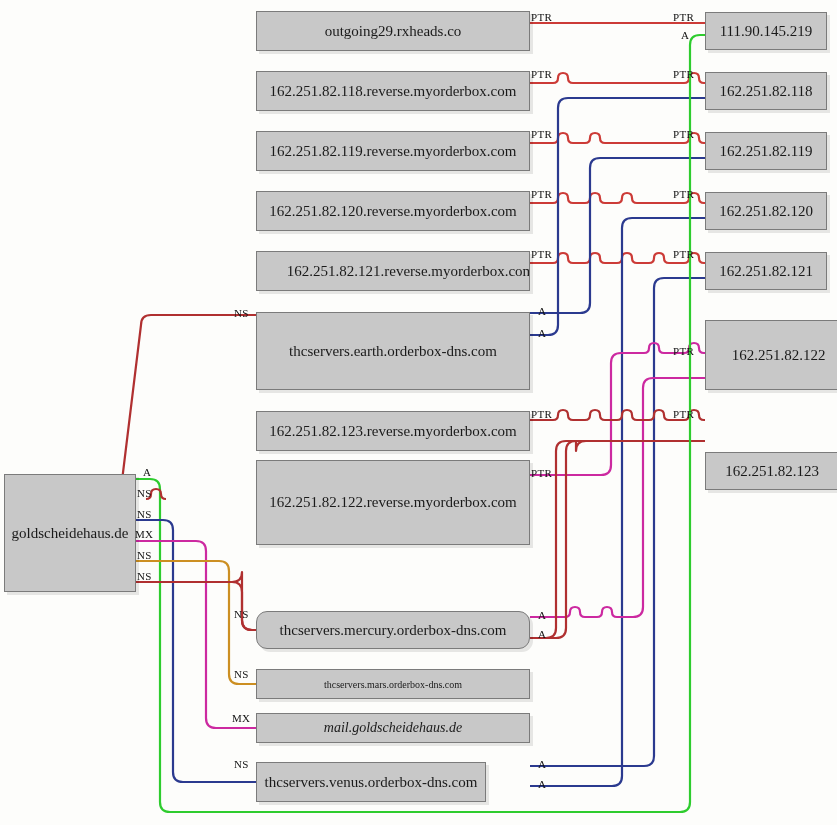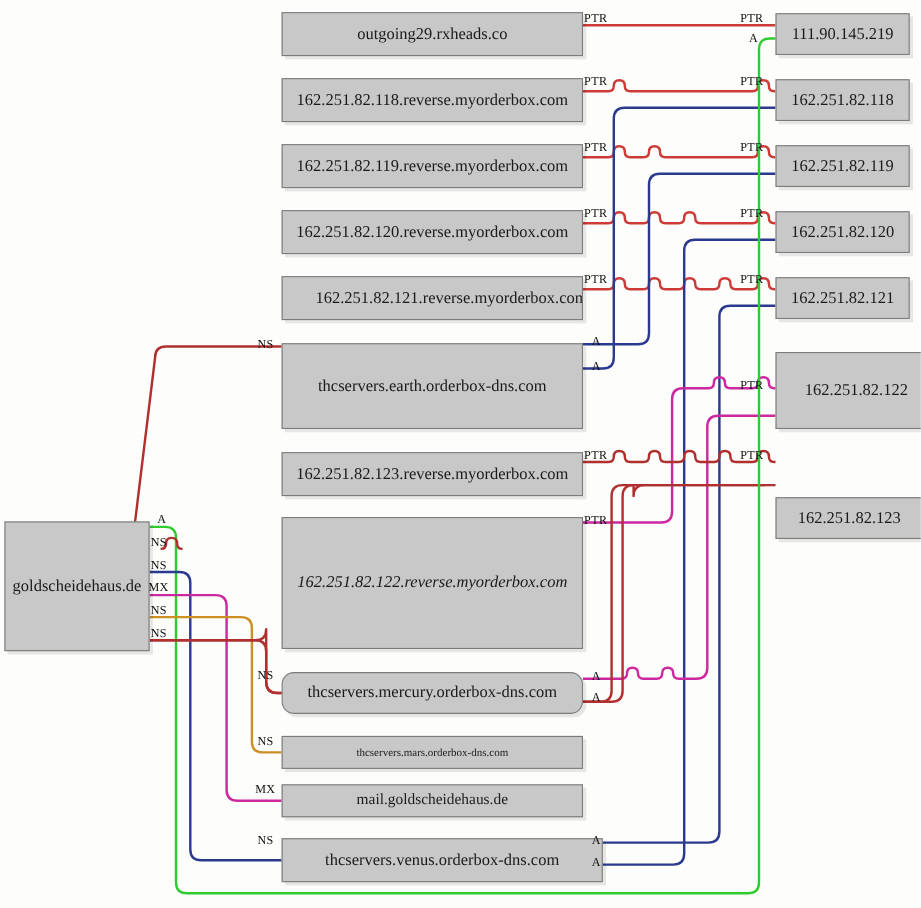--- a/index.html
+++ b/index.html
@@ -116,25 +116,25 @@
 
 <div class="node" style="left:4px;top:474px;width:132px;height:118px;font-size:15px;">goldscheidehaus.de</div>
 
 <div class="node" style="left:256px;top:11px;width:274px;height:40px;">outgoing29.rxheads.co</div>
 <div class="node" style="left:256px;top:71px;width:274px;height:40px;">162.251.82.118.reverse.myorderbox.com</div>
 <div class="node" style="left:256px;top:131px;width:274px;height:40px;">162.251.82.119.reverse.myorderbox.com</div>
 <div class="node" style="left:256px;top:191px;width:274px;height:40px;">162.251.82.120.reverse.myorderbox.com</div>
 <div class="node" style="left:256px;top:251px;width:274px;height:40px;padding-left:39px;">162.251.82.121.reverse.myorderbox.com</div>
 <div class="node" style="left:256px;top:312px;width:274px;height:78px;">thcservers.earth.orderbox-dns.com</div>
 <div class="node" style="left:256px;top:411px;width:274px;height:40px;">162.251.82.123.reverse.myorderbox.com</div>
-<div class="node" style="left:256px;top:470px;width:274px;height:120px;font-style:italic;">162.251.82.122.reverse.myorderbox.com</div>
+<div class="node" style="left:256px;top:460px;width:274px;height:85px;">162.251.82.122.reverse.myorderbox.com</div>
 <div class="node" style="left:256px;top:611px;width:274px;height:38px;border-radius:11px;">thcservers.mercury.orderbox-dns.com</div>
 <div class="node" style="left:256px;top:669px;width:274px;height:30px;font-size:10px;">thcservers.mars.orderbox-dns.com</div>
-<div class="node" style="left:256px;top:713px;width:274px;height:30px;font-size:14px;">mail.goldscheidehaus.de</div>
-<div class="node" style="left:256px;top:762px;width:292px;height:40px;">thcservers.venus.orderbox-dns.com</div>
+<div class="node" style="left:256px;top:713px;width:274px;height:30px;font-size:14px;font-style:italic;">mail.goldscheidehaus.de</div>
+<div class="node" style="left:256px;top:762px;width:230px;height:40px;">thcservers.venus.orderbox-dns.com</div>
 
 <div class="node" style="left:705px;top:12px;width:122px;height:38px;">111.90.145.219</div>
 <div class="node" style="left:705px;top:72px;width:122px;height:38px;">162.251.82.118</div>
 <div class="node" style="left:705px;top:132px;width:122px;height:38px;">162.251.82.119</div>
 <div class="node" style="left:705px;top:192px;width:122px;height:38px;">162.251.82.120</div>
 <div class="node" style="left:705px;top:252px;width:122px;height:38px;">162.251.82.121</div>
 <div class="node" style="left:705px;top:320px;width:147px;height:70px;">162.251.82.122</div>
 <div class="node" style="left:705px;top:412px;width:134px;height:38px;margin-top:40px;">162.251.82.123</div>
 
 <div id="edge-labels">

